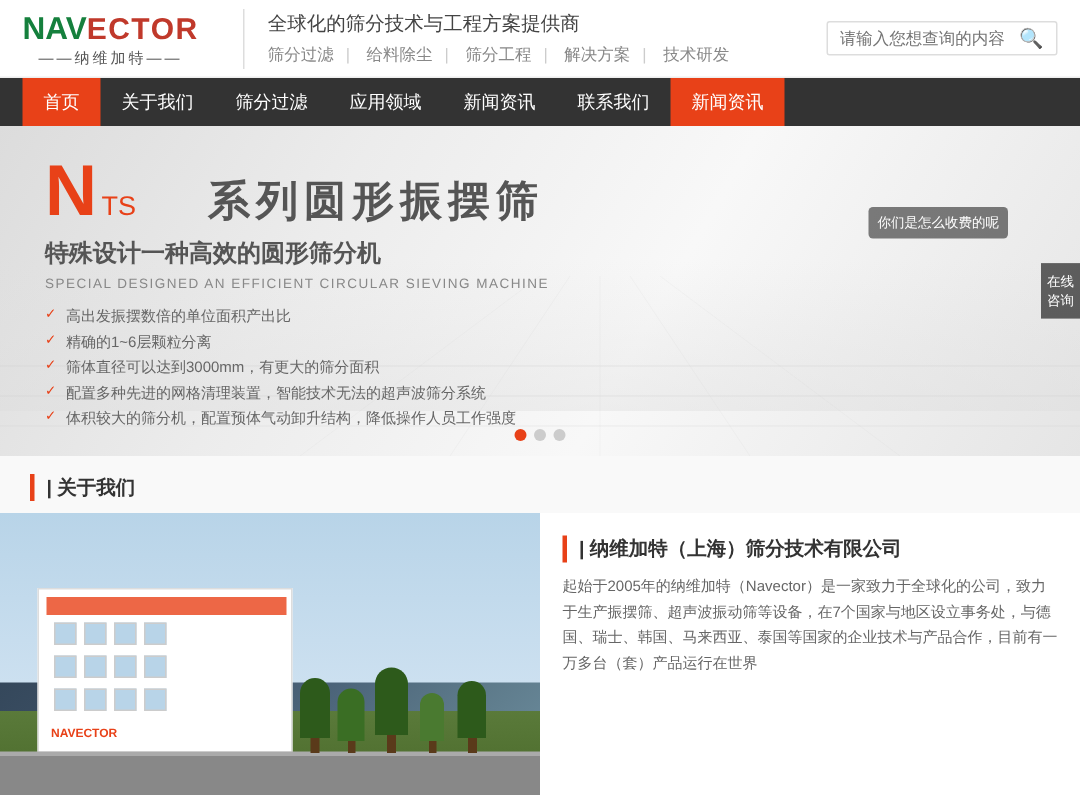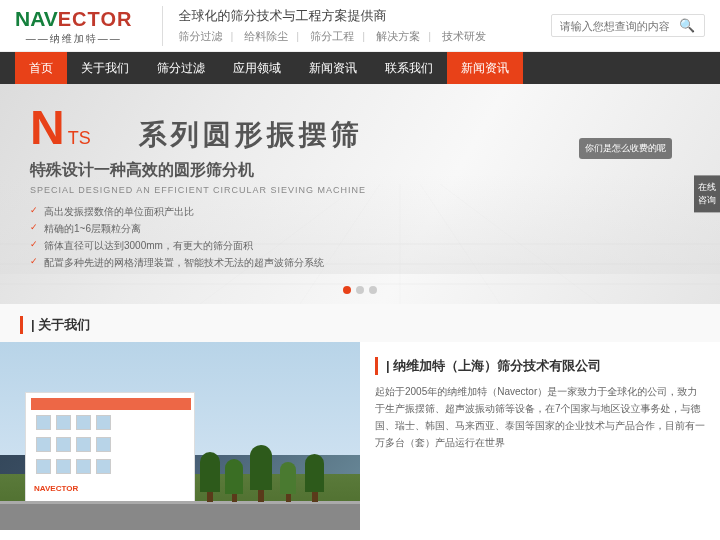--- a/index.html
+++ b/index.html
@@ -122,20 +122,21 @@
       <span class="hero-ts">TS</span>
       <span class="hero-title-text">系列圆形振摆筛</span>
     </div>
     <div class="hero-subtitle">特殊设计一种高效的圆形筛分机</div>
     <div class="hero-subtitle-en">SPECIAL DESIGNED AN EFFICIENT CIRCULAR SIEVING MACHINE</div>
     <ul class="hero-features">
       <li>高出发振摆数倍的单位面积产出比</li>
       <li>精确的1~6层颗粒分离</li>
       <li>筛体直径可以达到3000mm，有更大的筛分面积</li>
       <li>配置多种先进的网格清理装置，智能技术无法的超声波筛分系统</li>
+      <li>体积较大的筛分机，配置预体气动卸升结构，降低操作人员工作强度</li>
     </ul>
   </div>
 
   <div class="chat-bubble" style="right:48px;top:54px;">你们是怎么收费的呢</div>
 
   <div class="side-btn">
     <div>在线</div>
     <div>咨询</div>
   </div>
 

